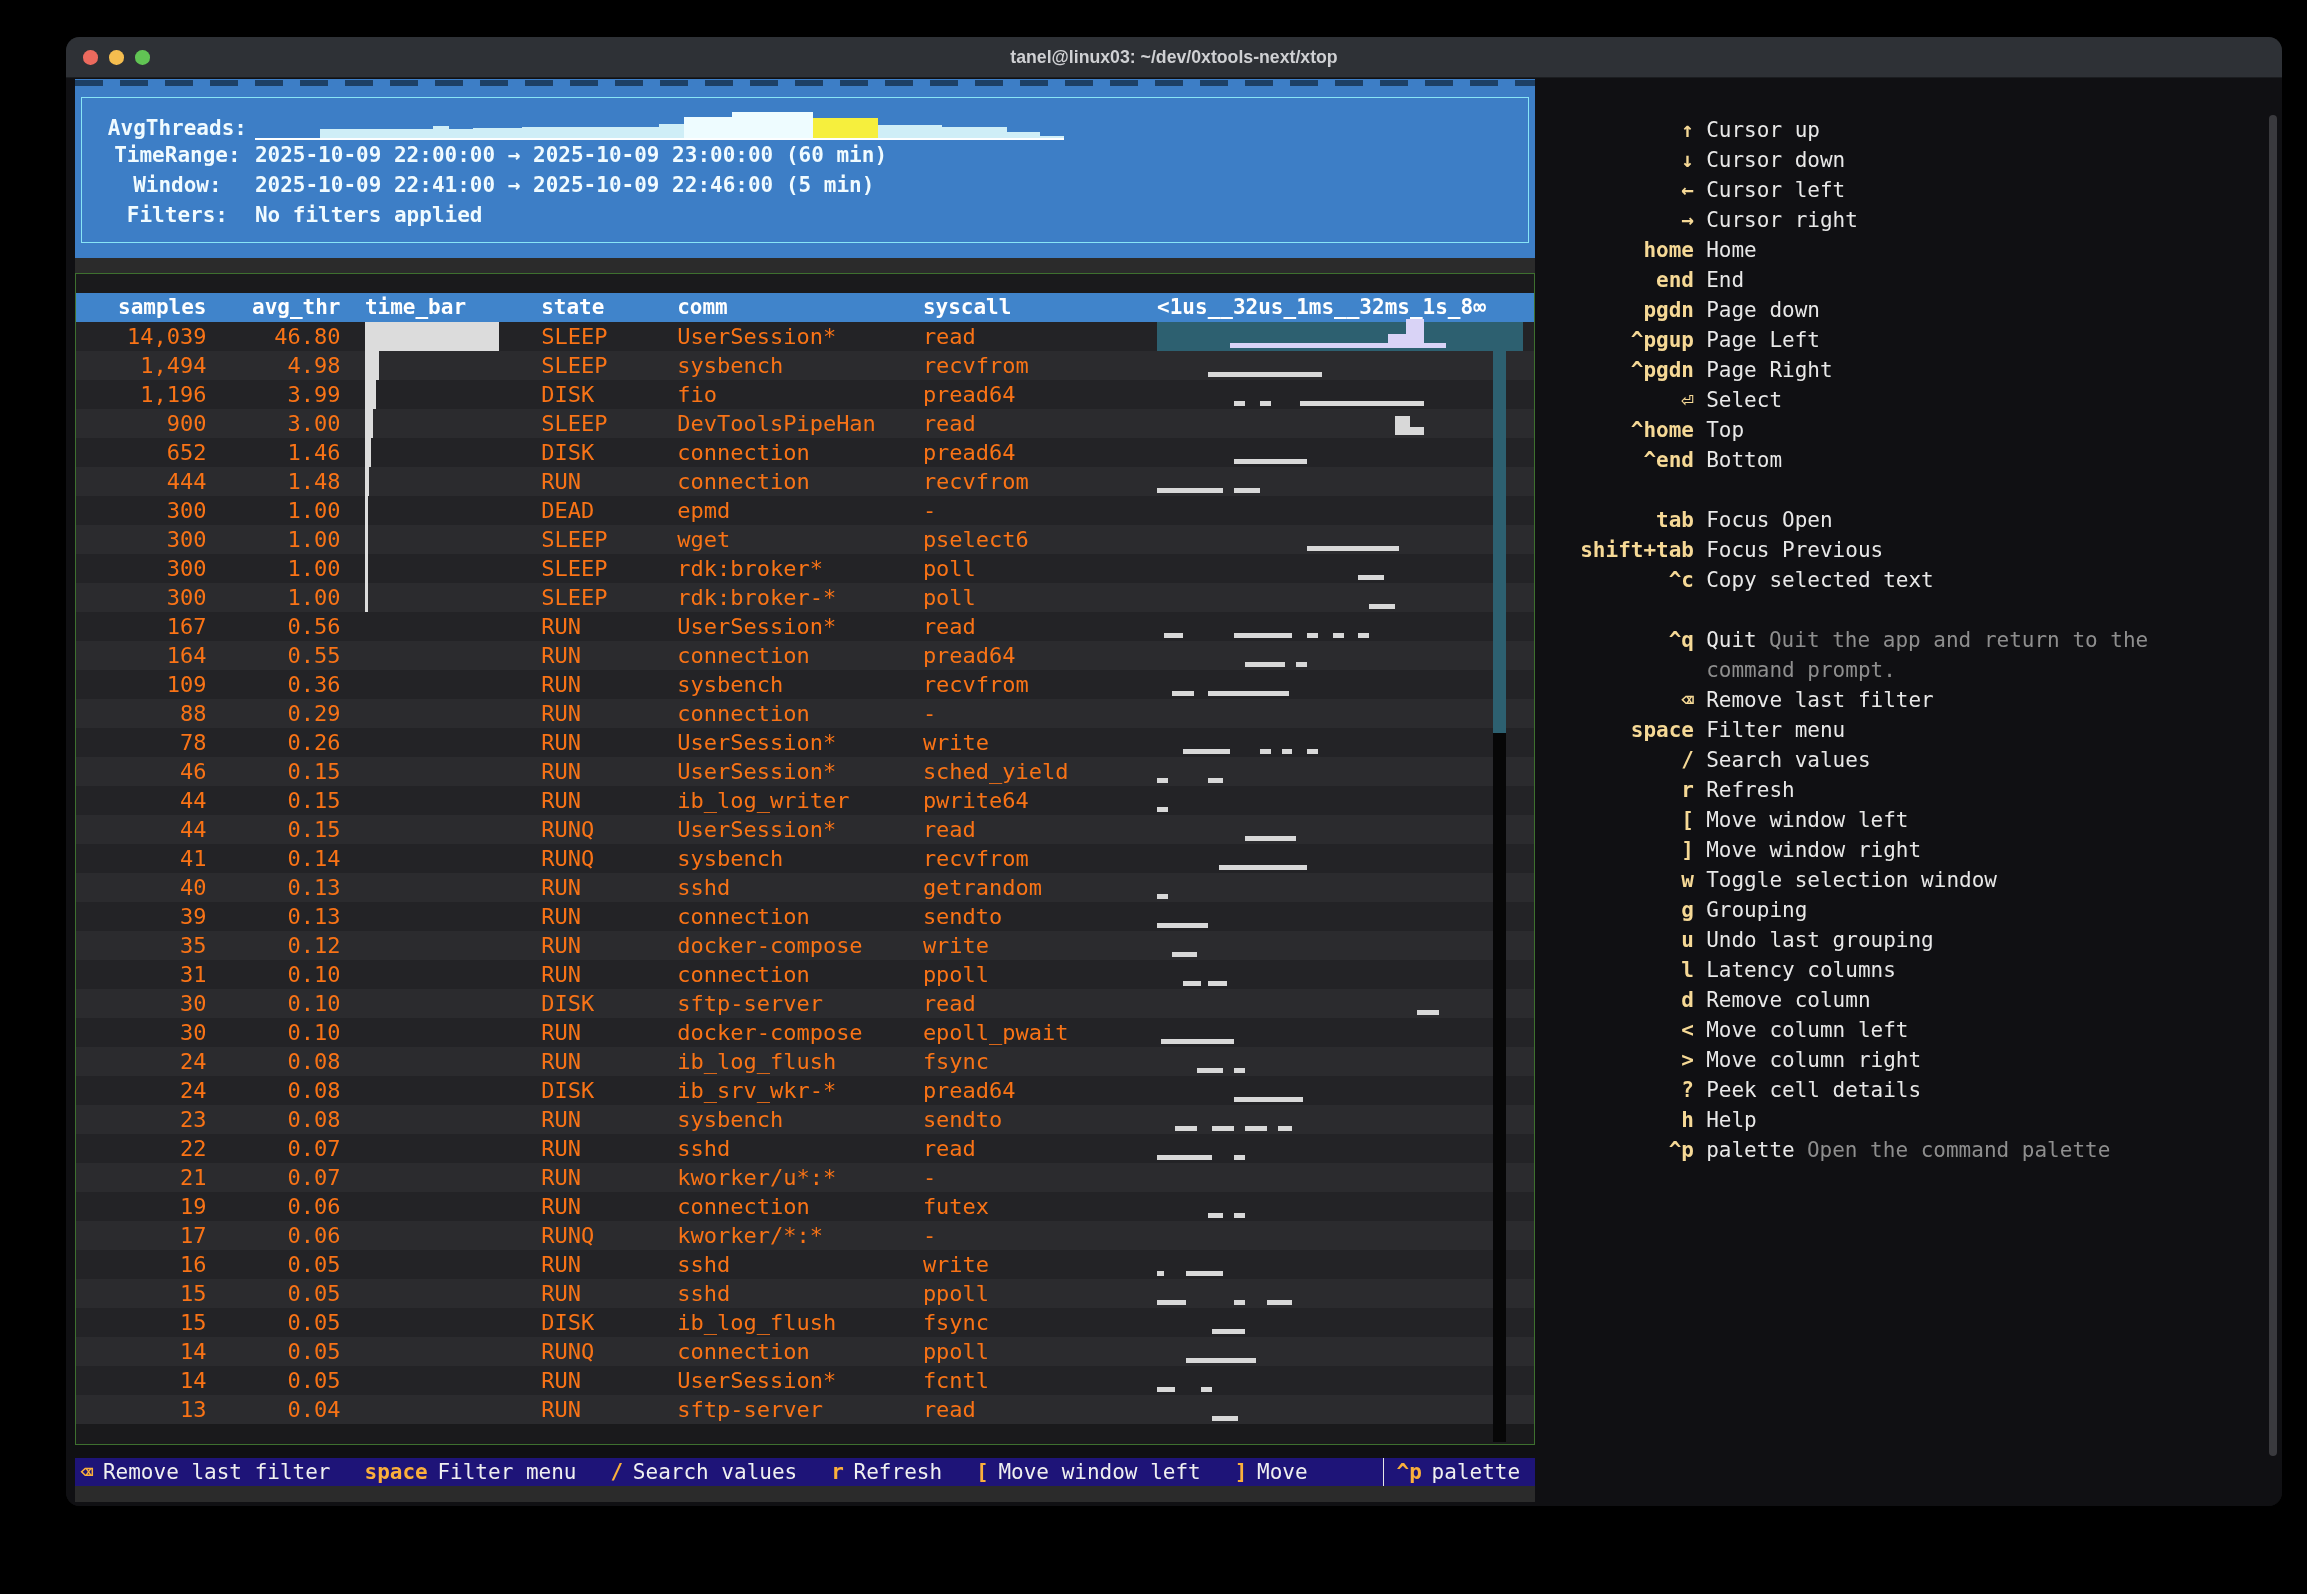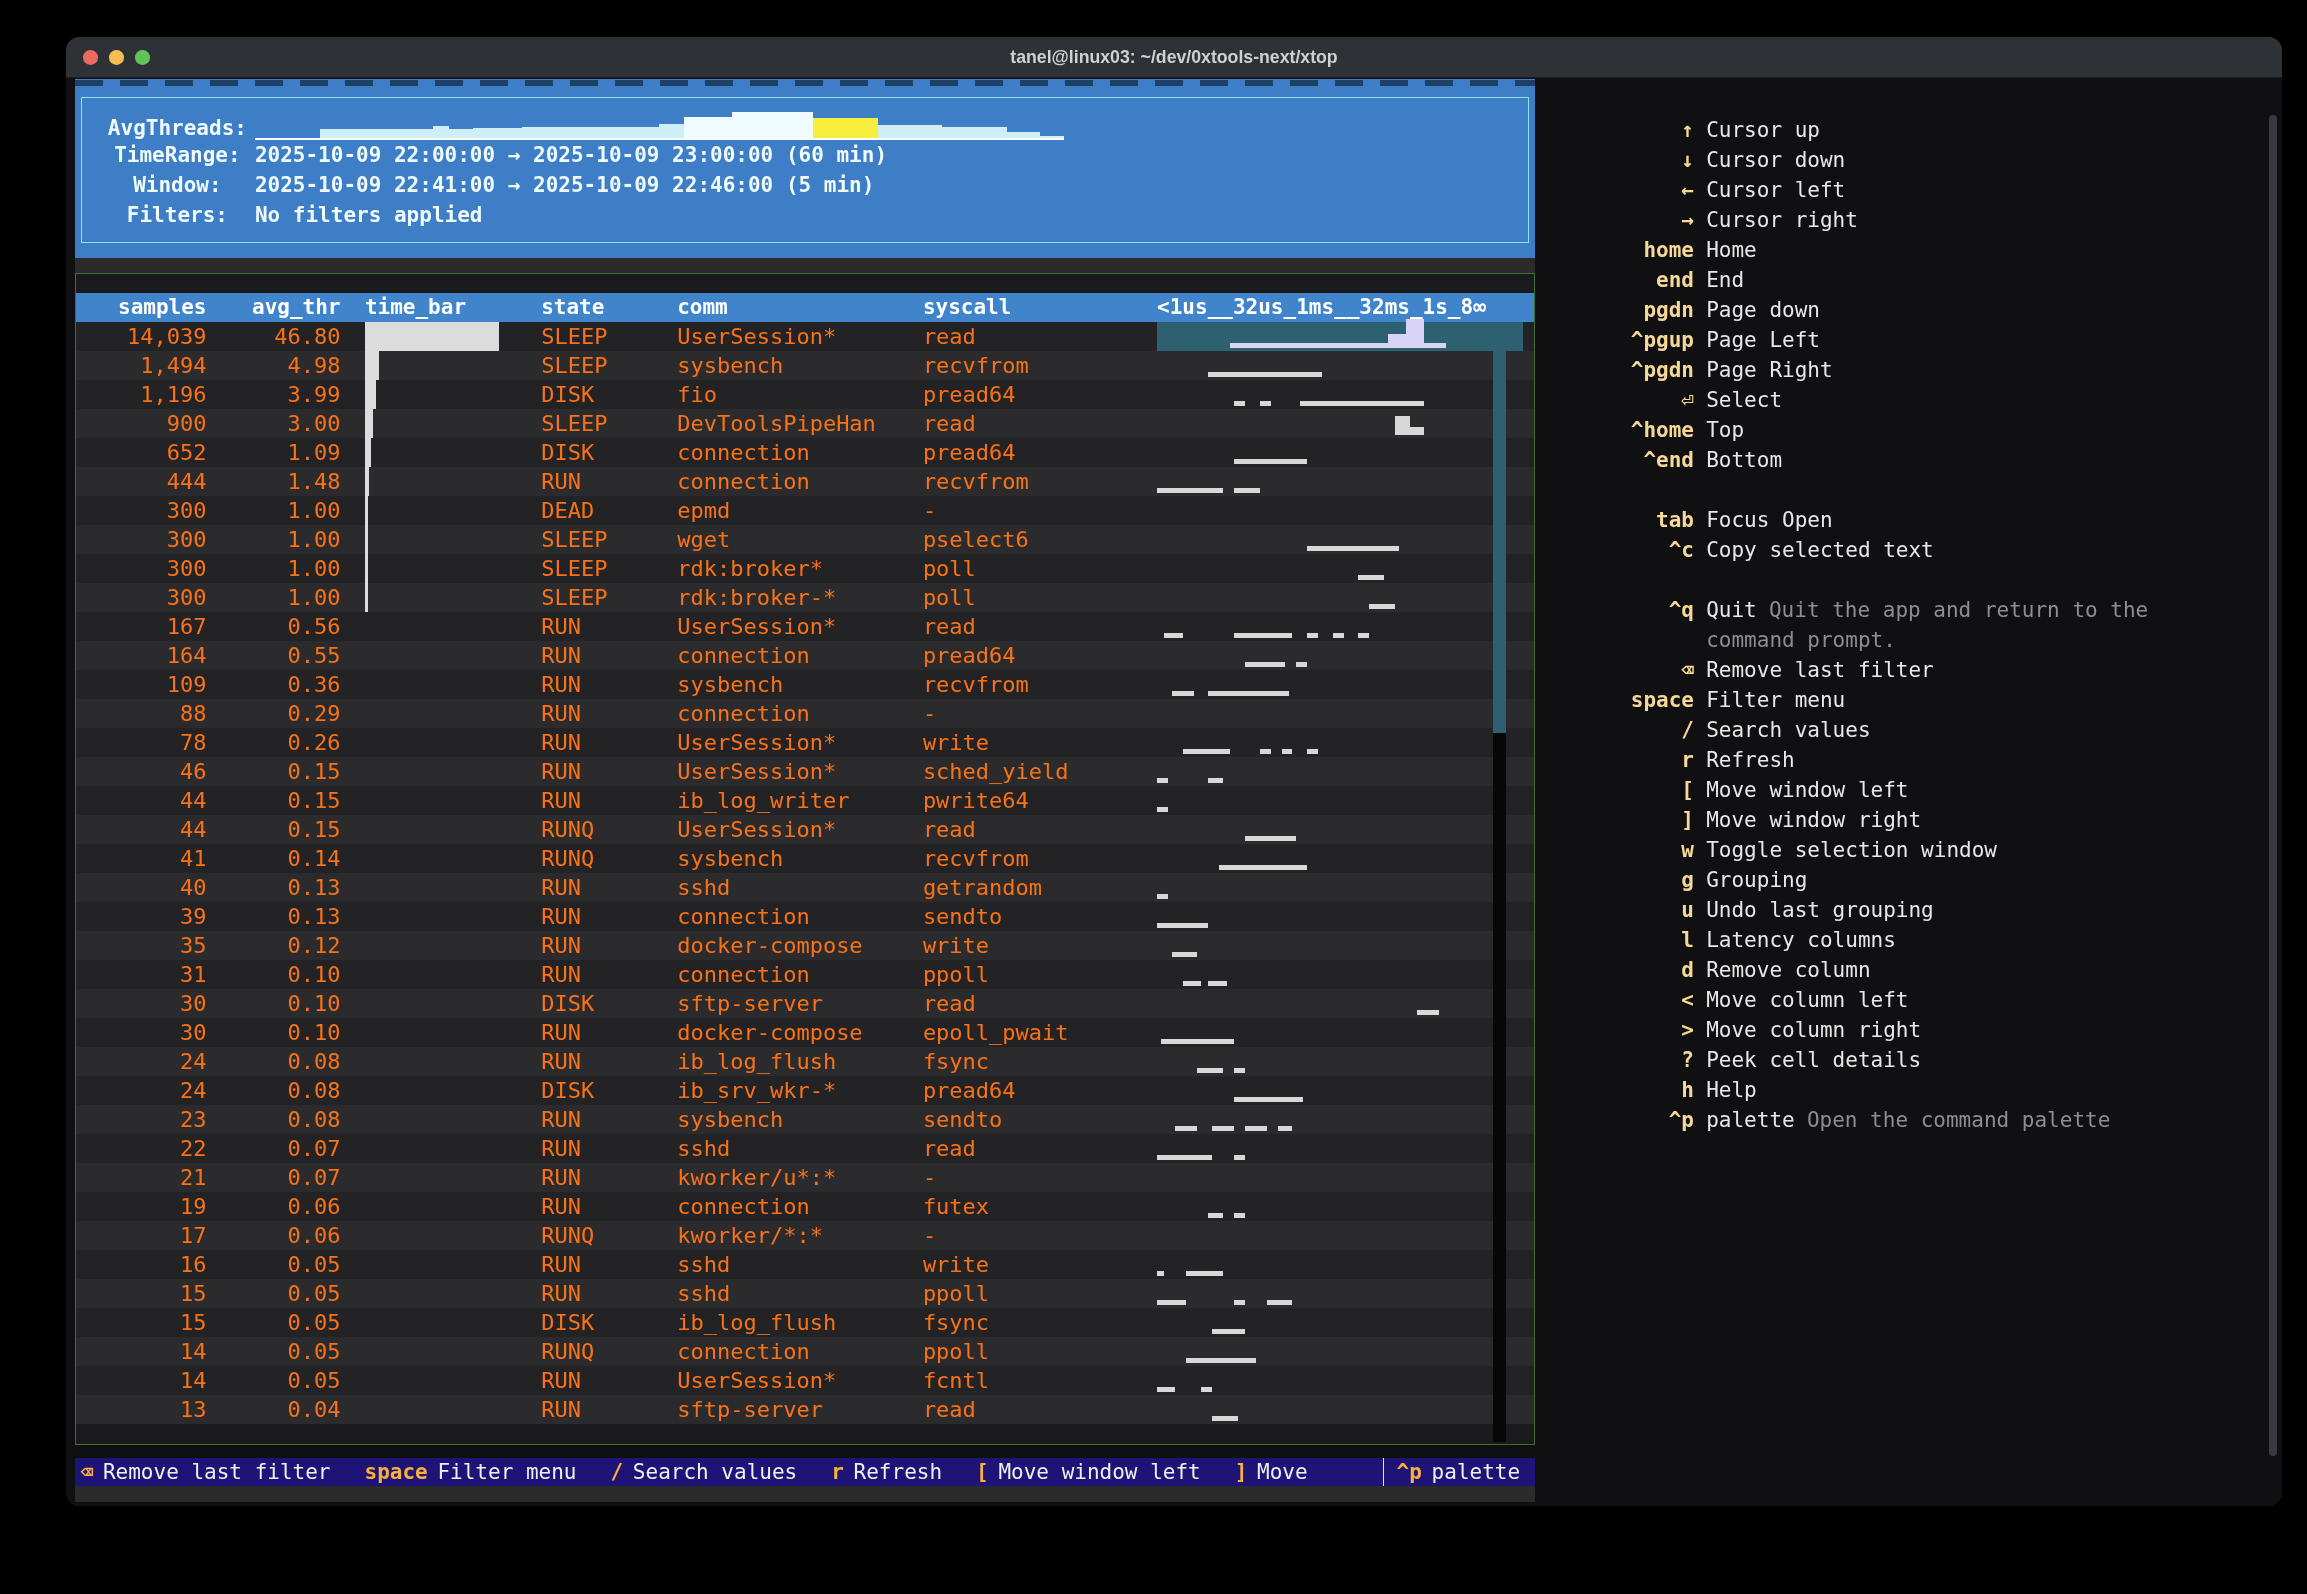--- a/index.html
+++ b/index.html
@@ -226,21 +226,21 @@
                 <span class="g4"></span>
                 <span class="c-sys">read</span>
                 <span class="g5"></span>
                 <span class="c-hist">
                   <span class="hseg" style="left: 65%; width: 4%; height: 18.3px;"></span>
                   <span class="hseg" style="left: 69%; width: 4%; height: 8px;"></span>
                 </span>
               </div>
               <div class="trow">
                 <span class="c-sam">652</span>
-                <span class="c-avg">1.09</span>
+                <span class="c-avg">1.46</span>
                 <span class="g1"></span>
                 <span class="c-bar">
                   <span class="tbar" style="width: 6.1px;"></span>
                 </span>
                 <span class="g2"></span>
                 <span class="c-state">DISK</span>
                 <span class="g3"></span>
                 <span class="c-comm">connection</span>
                 <span class="g4"></span>
                 <span class="c-sys">pread64</span>
@@ -872,20 +872,24 @@
             <div class="sline">
               <span class="skey">^end</span>
               <span class="stext">Bottom</span>
             </div>
             <div class="sline"></div>
             <div class="sline">
               <span class="skey">tab</span>
               <span class="stext">Focus Open</span>
             </div>
             <div class="sline">
+              <span class="skey">shift+tab</span>
+              <span class="stext">Focus Previous</span>
+            </div>
+            <div class="sline">
               <span class="skey">^c</span>
               <span class="stext">Copy selected text</span>
             </div>
             <div class="sline"></div>
             <div class="sline">
               <span class="skey">^q</span>
               <span class="stext">Quit</span>
               <span class="sdim">Quit the app and return to the</span>
             </div>
             <div class="sline">

